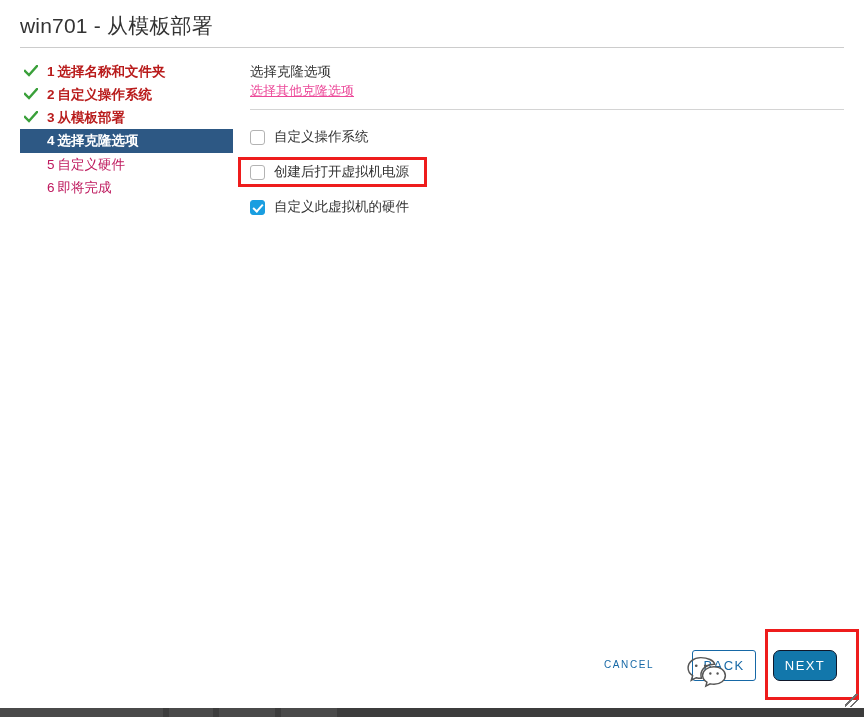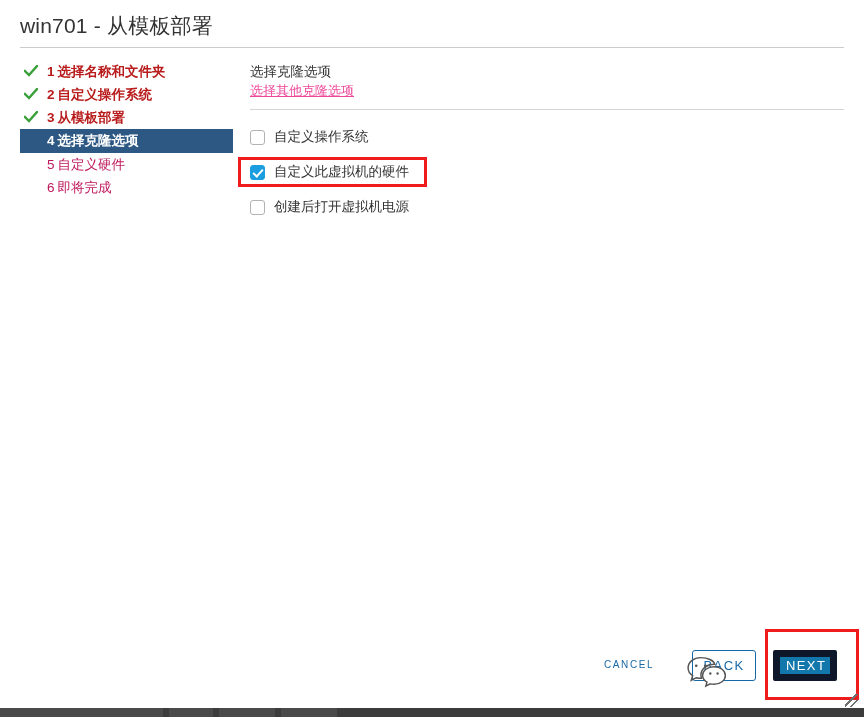--- a/index.html
+++ b/index.html
@@ -201,22 +201,22 @@
     cursor: pointer;
     font-family: inherit;
   }
   .btn-next {
     position: absolute;
     left: 773px;
     top: 2px;
     width: 64px;
     height: 31px;
     box-sizing: border-box;
-    border: 7px solid #0f172a;
-    border-radius: 2px;
+    border: 1px solid #0f172a;
+    border-radius: 7px;
     background: #1277ab;
     color: #ffffff;
     font-size: 13px;
     letter-spacing: 1.4px;
     cursor: pointer;
     font-family: inherit;
   }
 
   
   #watermark {
@@ -328,27 +328,27 @@
     <div class="content-rule"></div>
 
     <div class="options">
 
       <div class="opt-row">
         <span class="cb"></span>
         <span class="opt-label">自定义操作系统</span>
       </div>
 
       <div class="opt-row">
+        <span class="cb"></span>
+        <span class="opt-label">创建后打开虚拟机电源</span>
+      </div>
+
+      <div class="opt-row">
         <span class="cb checked"></span>
         <span class="opt-label">自定义此虚拟机的硬件</span>
-      </div>
-
-      <div class="opt-row">
-        <span class="cb"></span>
-        <span class="opt-label">创建后打开虚拟机电源</span>
       </div>
 
     </div>
   </div>
 
   <div class="footer">
     <button class="btn-cancel">CANCEL</button>
     <button class="btn-back">BACK</button>
     <button class="btn-next">NEXT</button>
   </div>

